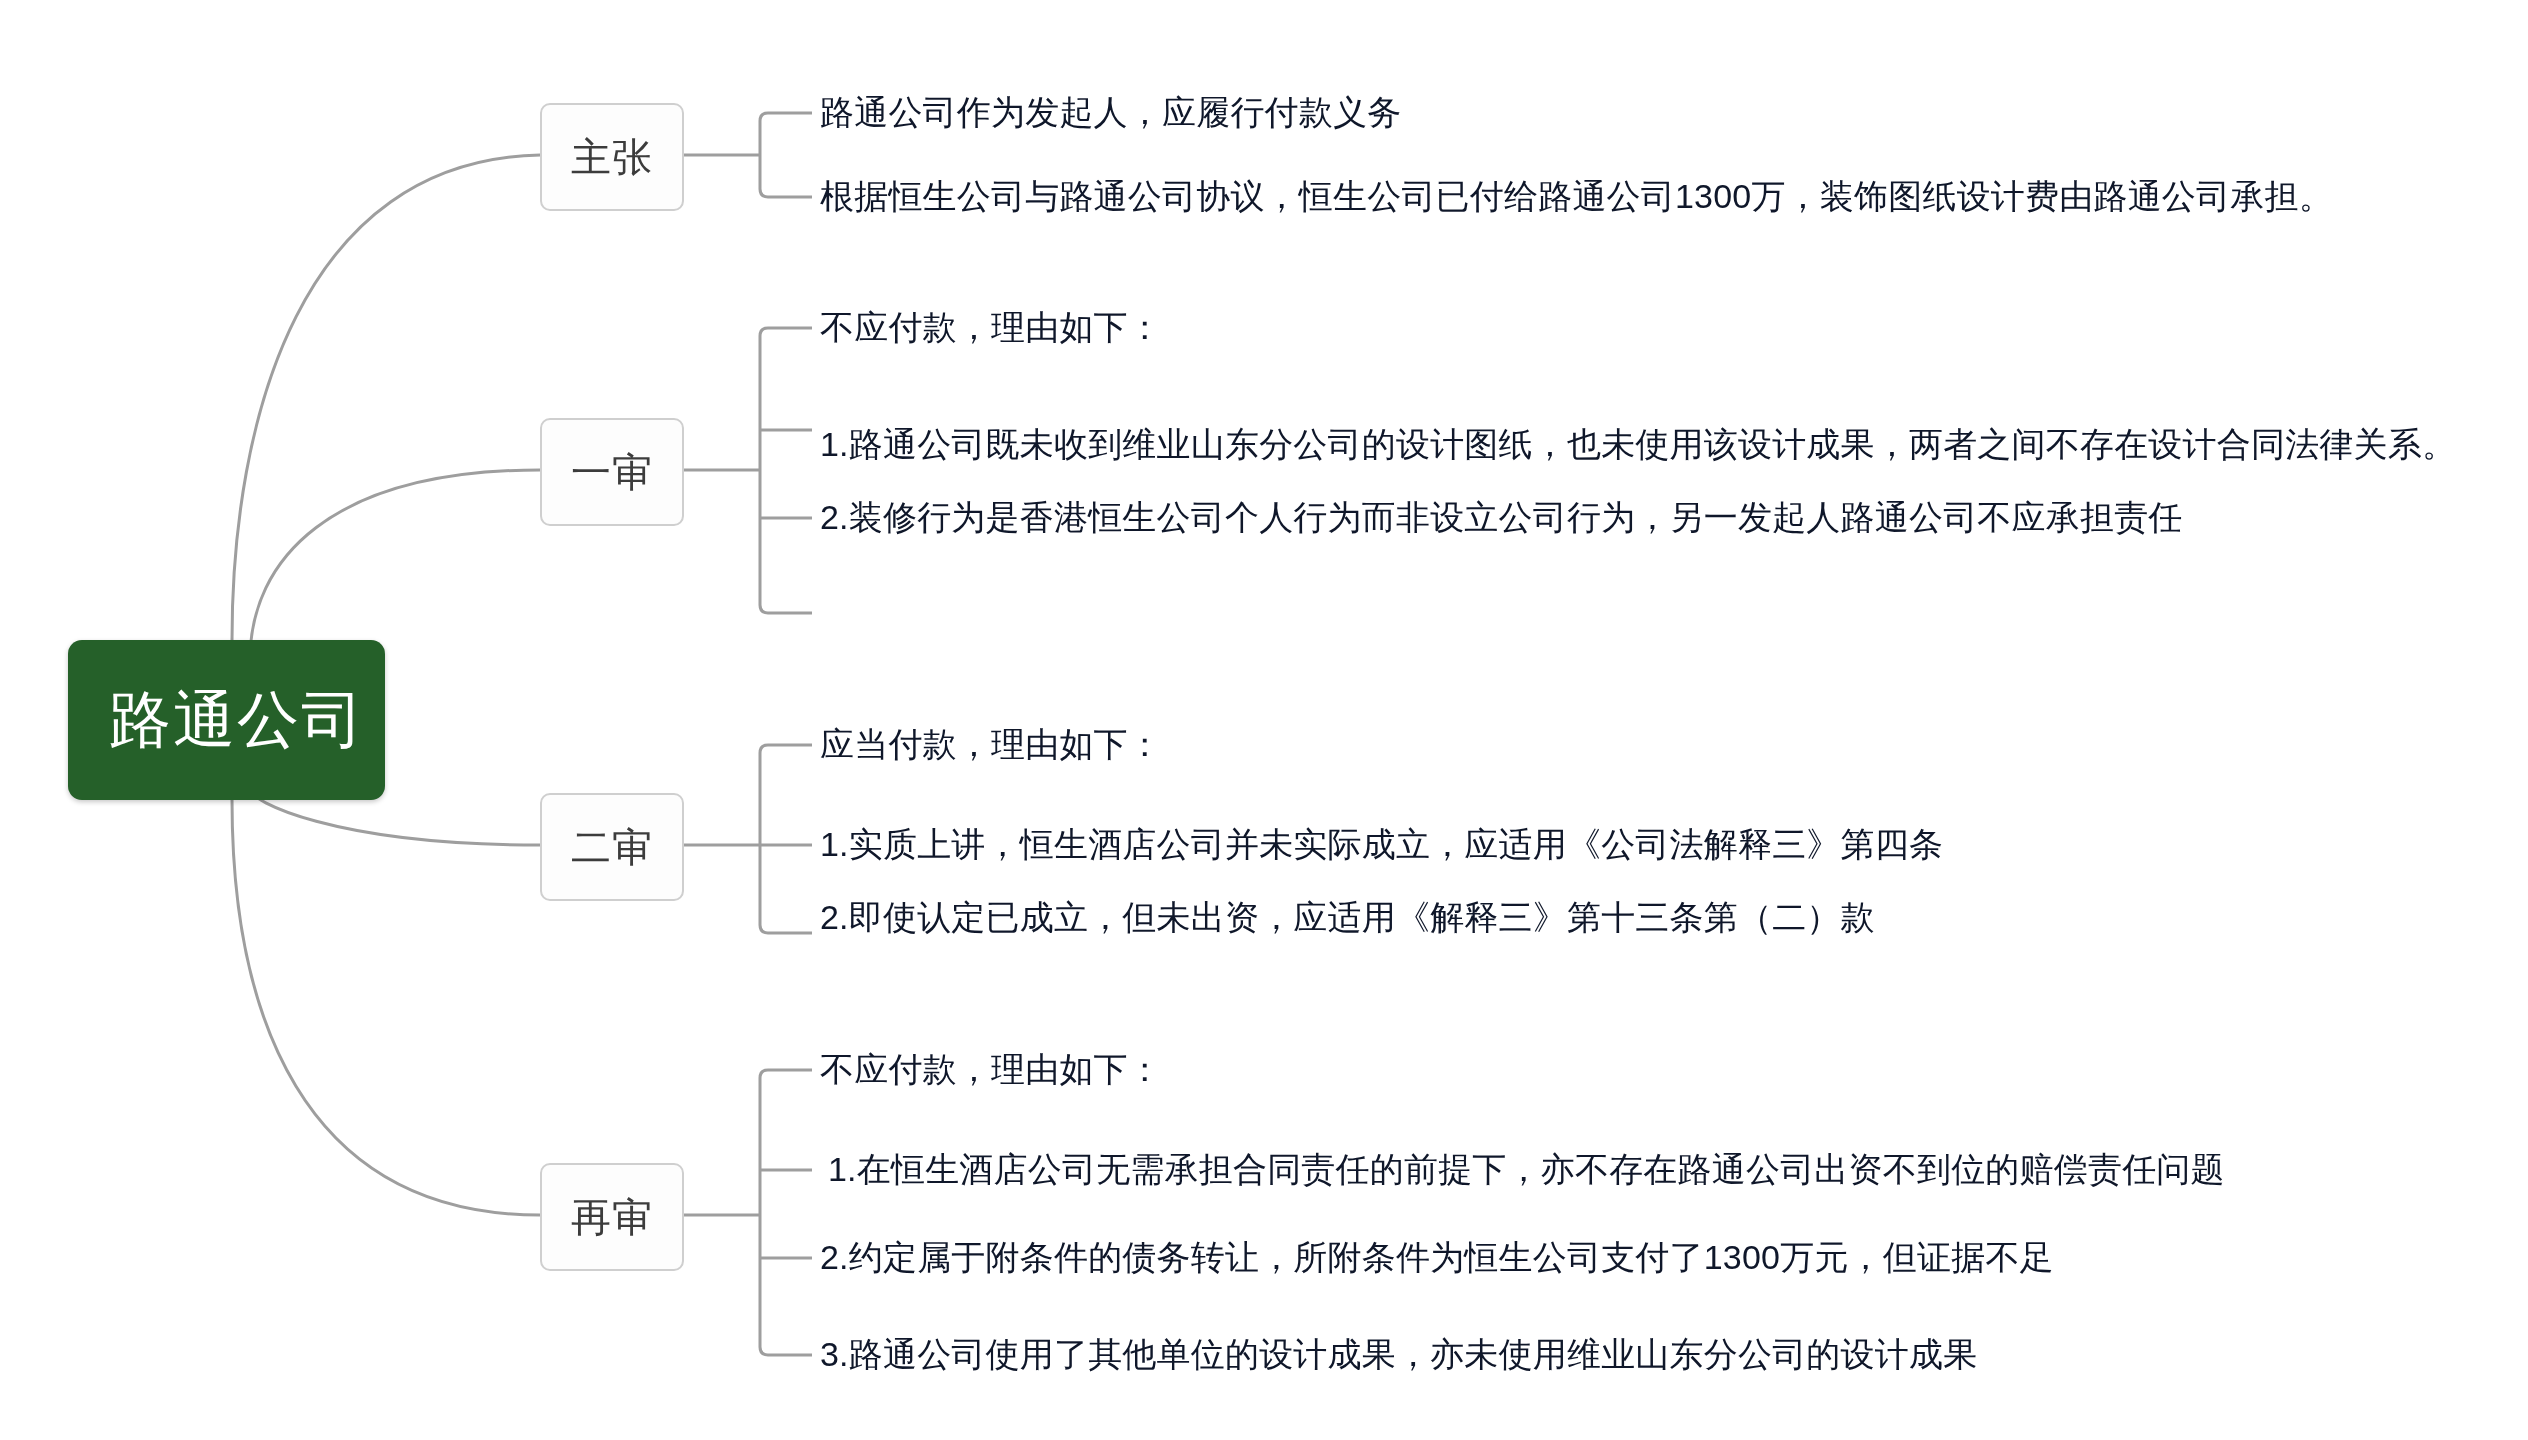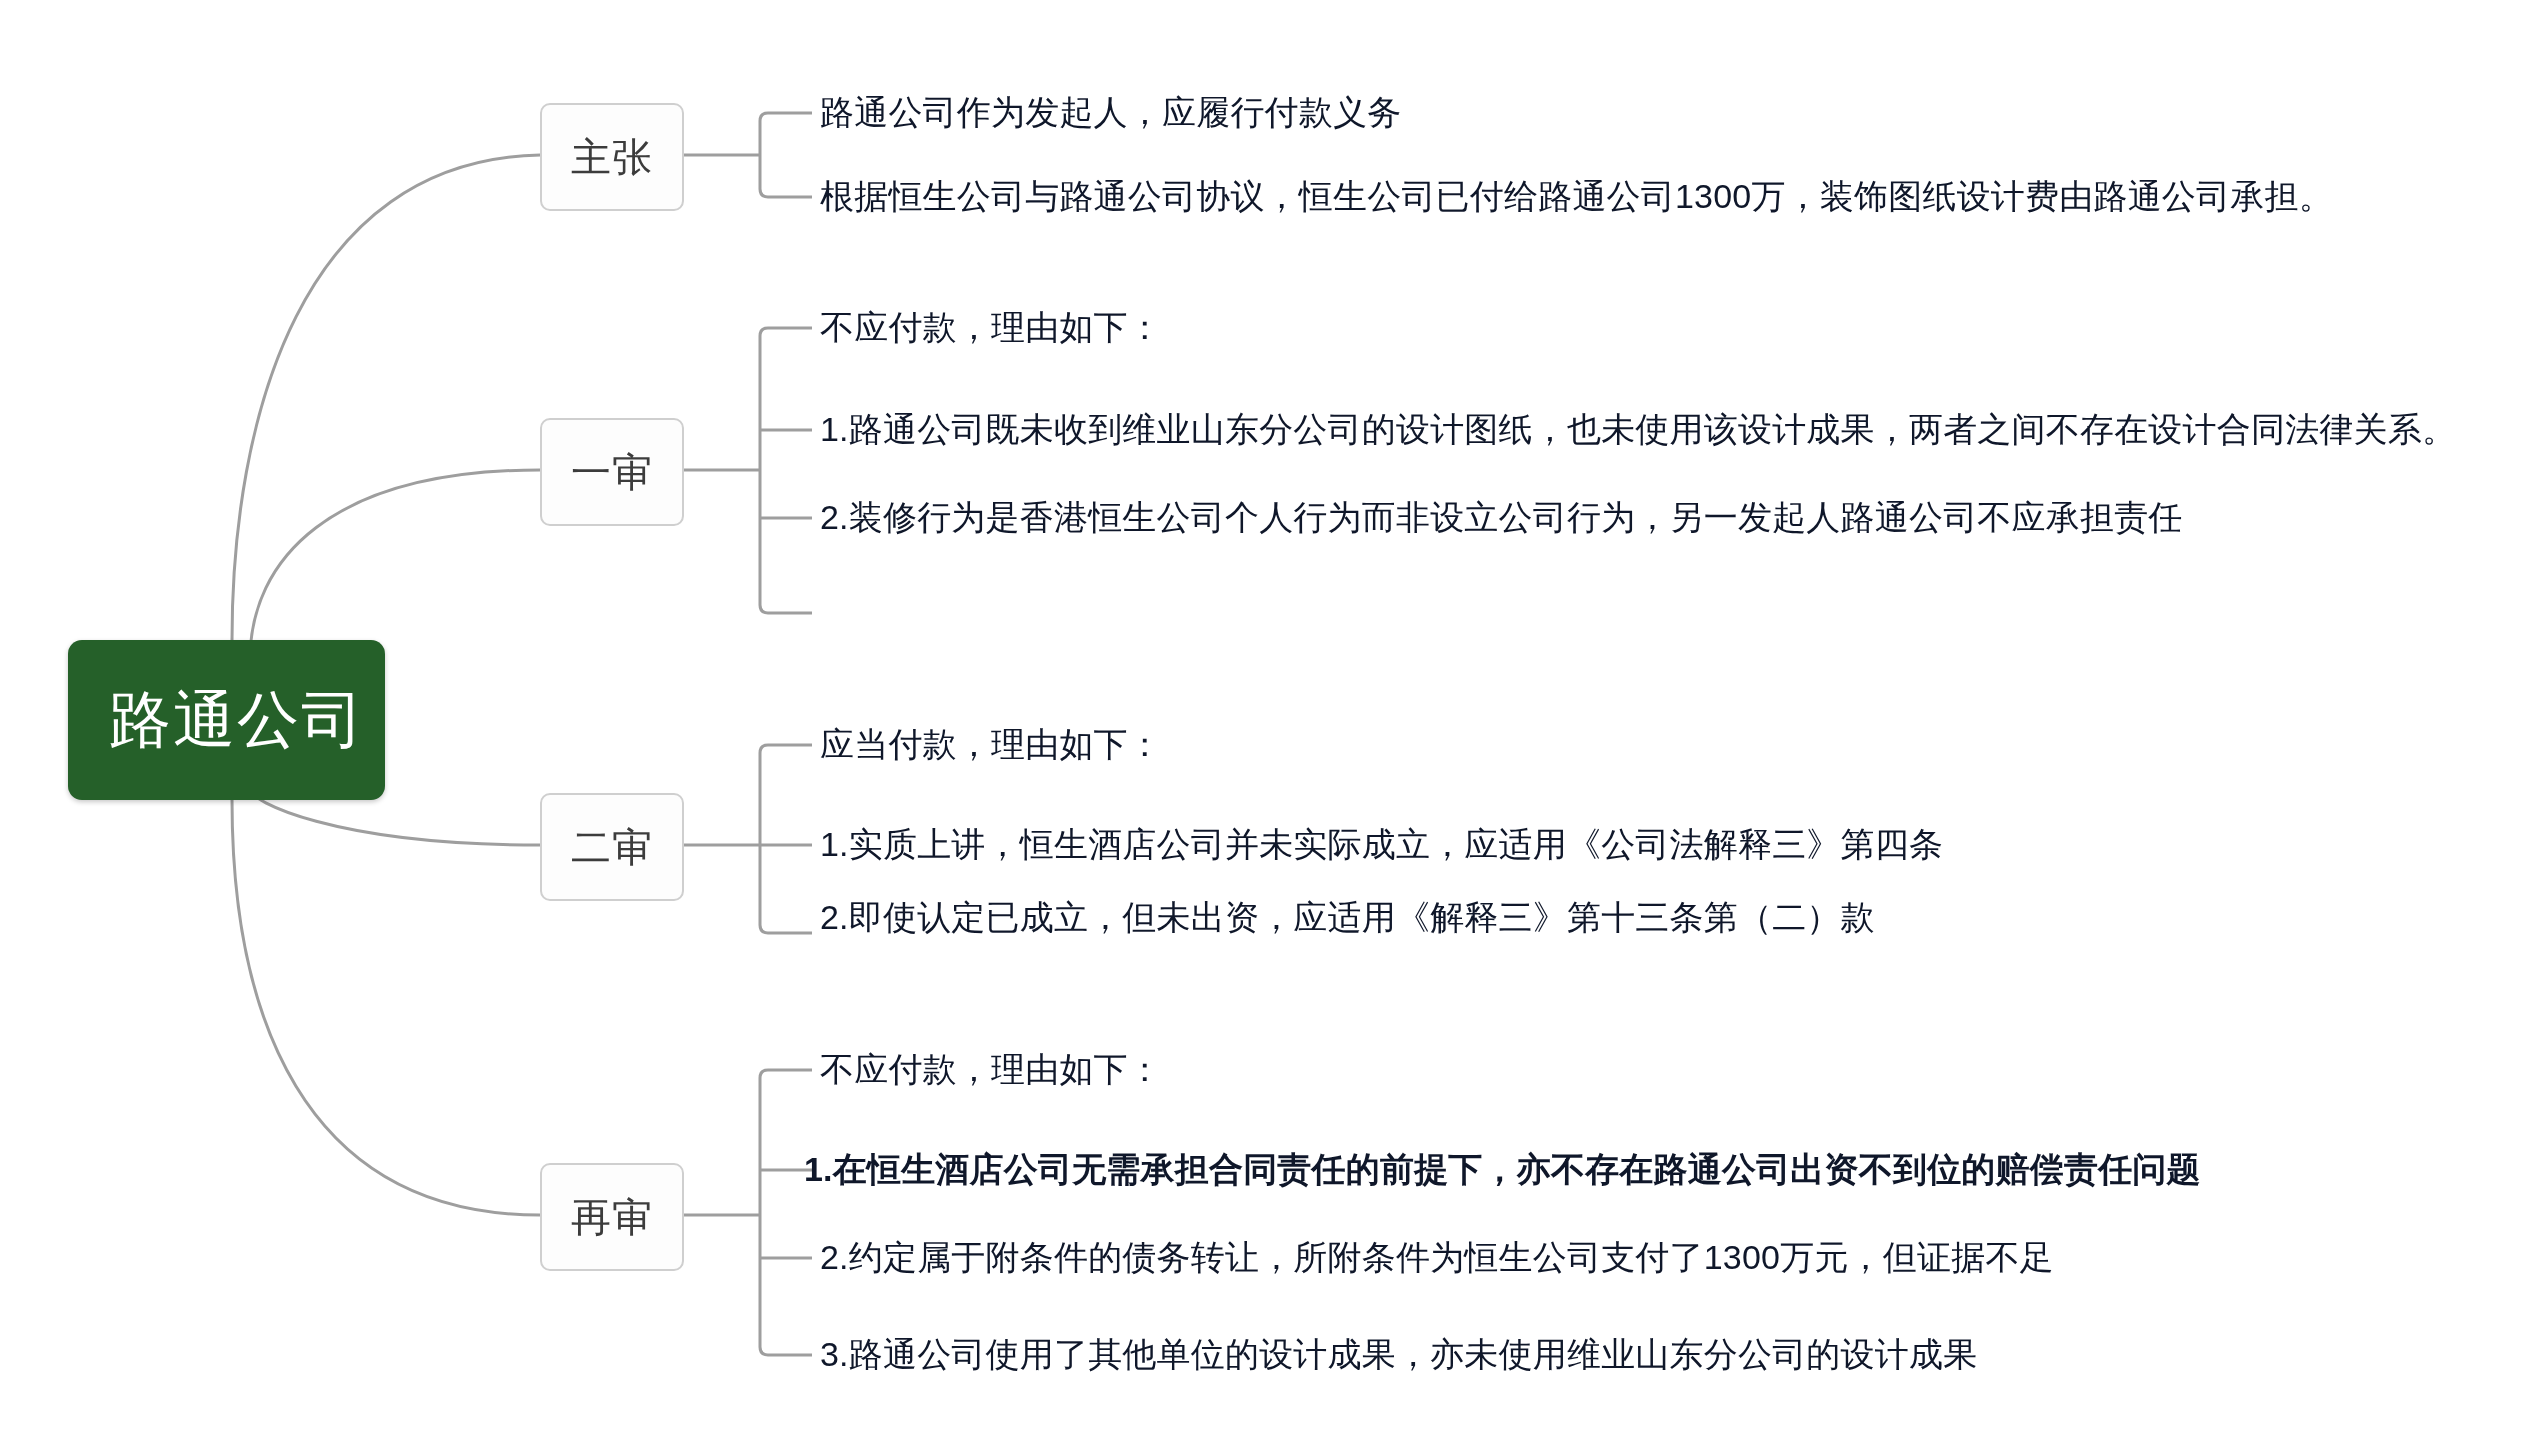--- a/index.html
+++ b/index.html
@@ -99,27 +99,27 @@
   </svg>
 
   <div class="root-node" style="left:68px; top:640px; width:296px; height:160px;padding-left:21px;">路通公司</div>
 
   <div class="branch-node" style="left:540px; top:103px; width:140px; height:104px;">主张</div>
   <div class="leaf-node" style="left:820px; top:92px;">路通公司作为发起人，应履行付款义务</div>
   <div class="leaf-node" style="left:820px; top:176px;">根据恒生公司与路通公司协议，恒生公司已付给路通公司1300万，装饰图纸设计费由路通公司承担。</div>
 
   <div class="branch-node" style="left:540px; top:418px; width:140px; height:104px;">一审</div>
   <div class="leaf-node" style="left:820px; top:307px;">不应付款，理由如下：</div>
-  <div class="leaf-node" style="left:820px; top:409px;">1.路通公司既未收到维业山东分公司的设计图纸，也未使用该设计成果，两者之间不存在设计合同法律关系。</div>
+  <div class="leaf-node" style="left:820px; top:424px;">1.路通公司既未收到维业山东分公司的设计图纸，也未使用该设计成果，两者之间不存在设计合同法律关系。</div>
   <div class="leaf-node" style="left:820px; top:497px;">2.装修行为是香港恒生公司个人行为而非设立公司行为，另一发起人路通公司不应承担责任</div>
 
   <div class="branch-node" style="left:540px; top:793px; width:140px; height:104px;">二审</div>
   <div class="leaf-node" style="left:820px; top:724px;">应当付款，理由如下：</div>
   <div class="leaf-node" style="left:820px; top:824px;">1.实质上讲，恒生酒店公司并未实际成立，应适用《公司法解释三》第四条</div>
   <div class="leaf-node" style="left:820px; top:897px;">2.即使认定已成立，但未出资，应适用《解释三》第十三条第（二）款</div>
 
   <div class="branch-node" style="left:540px; top:1163px; width:140px; height:104px;">再审</div>
   <div class="leaf-node" style="left:820px; top:1049px;">不应付款，理由如下：</div>
-  <div class="leaf-node" style="left:804px; top:1149px;font-weight:bold;">1.在恒生酒店公司无需承担合同责任的前提下，亦不存在路通公司出资不到位的赔偿责任问题</div>
+  <div class="leaf-node" style="left:828px; top:1149px;">1.在恒生酒店公司无需承担合同责任的前提下，亦不存在路通公司出资不到位的赔偿责任问题</div>
   <div class="leaf-node" style="left:820px; top:1237px;">2.约定属于附条件的债务转让，所附条件为恒生公司支付了1300万元，但证据不足</div>
   <div class="leaf-node" style="left:820px; top:1334px;">3.路通公司使用了其他单位的设计成果，亦未使用维业山东分公司的设计成果</div>
 
 </div>
 
 </body></html>

